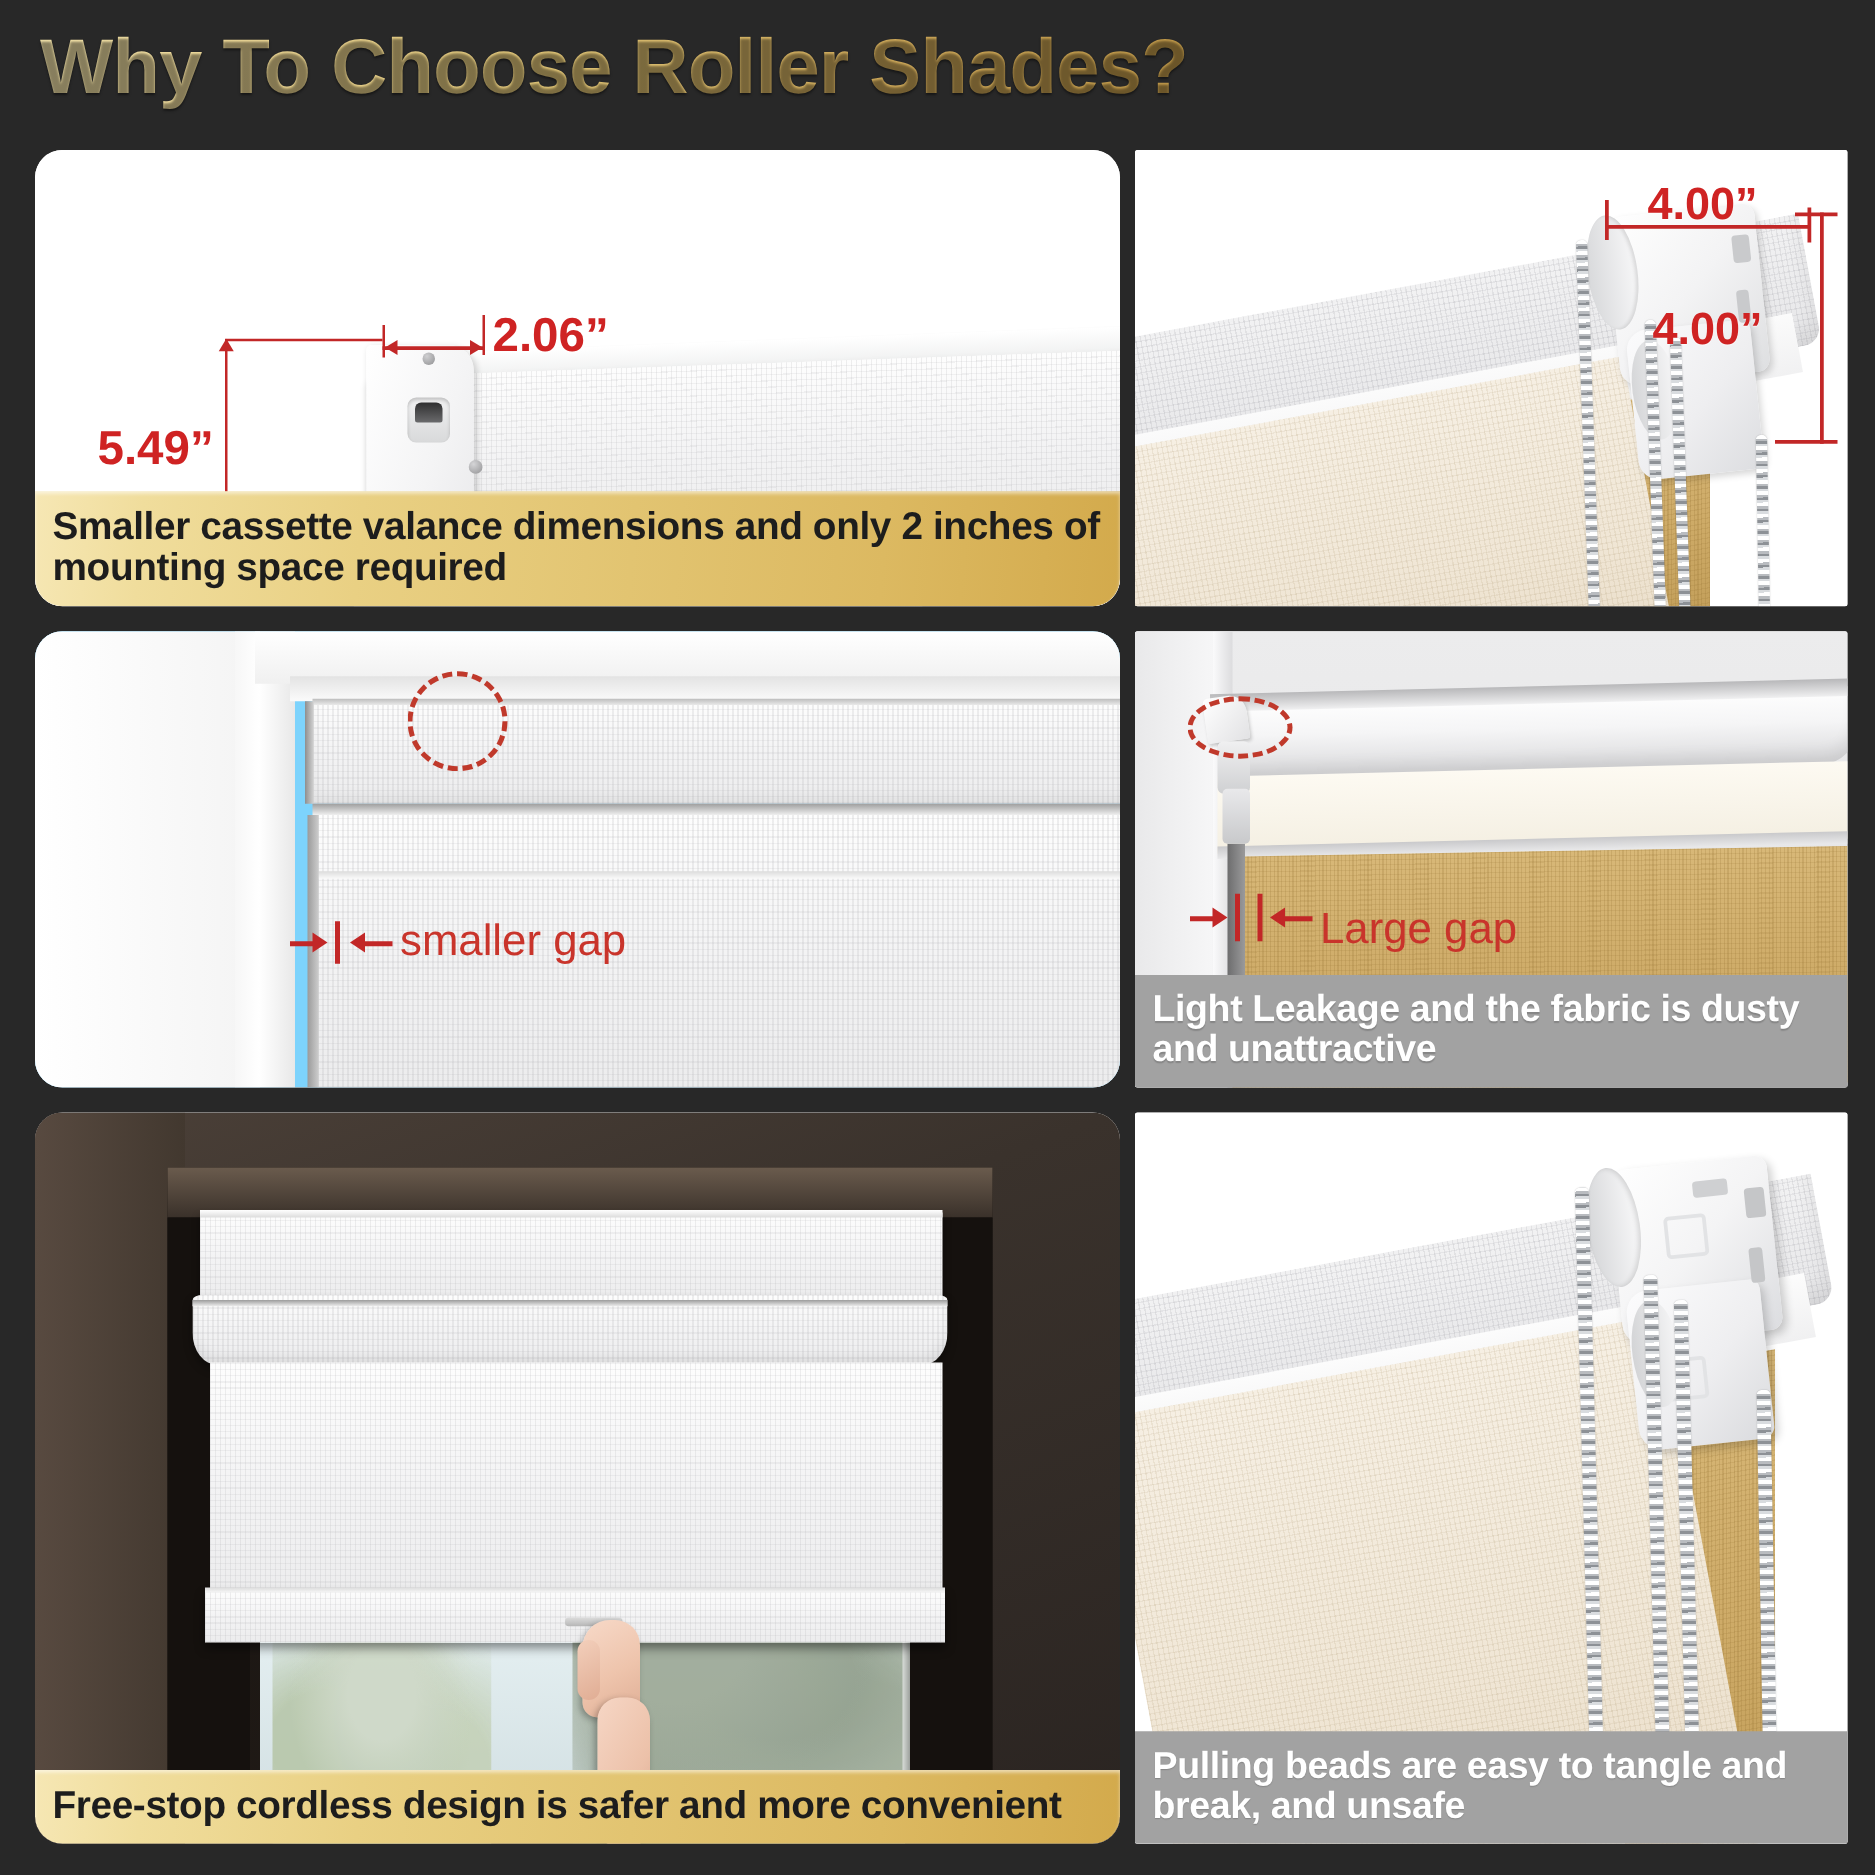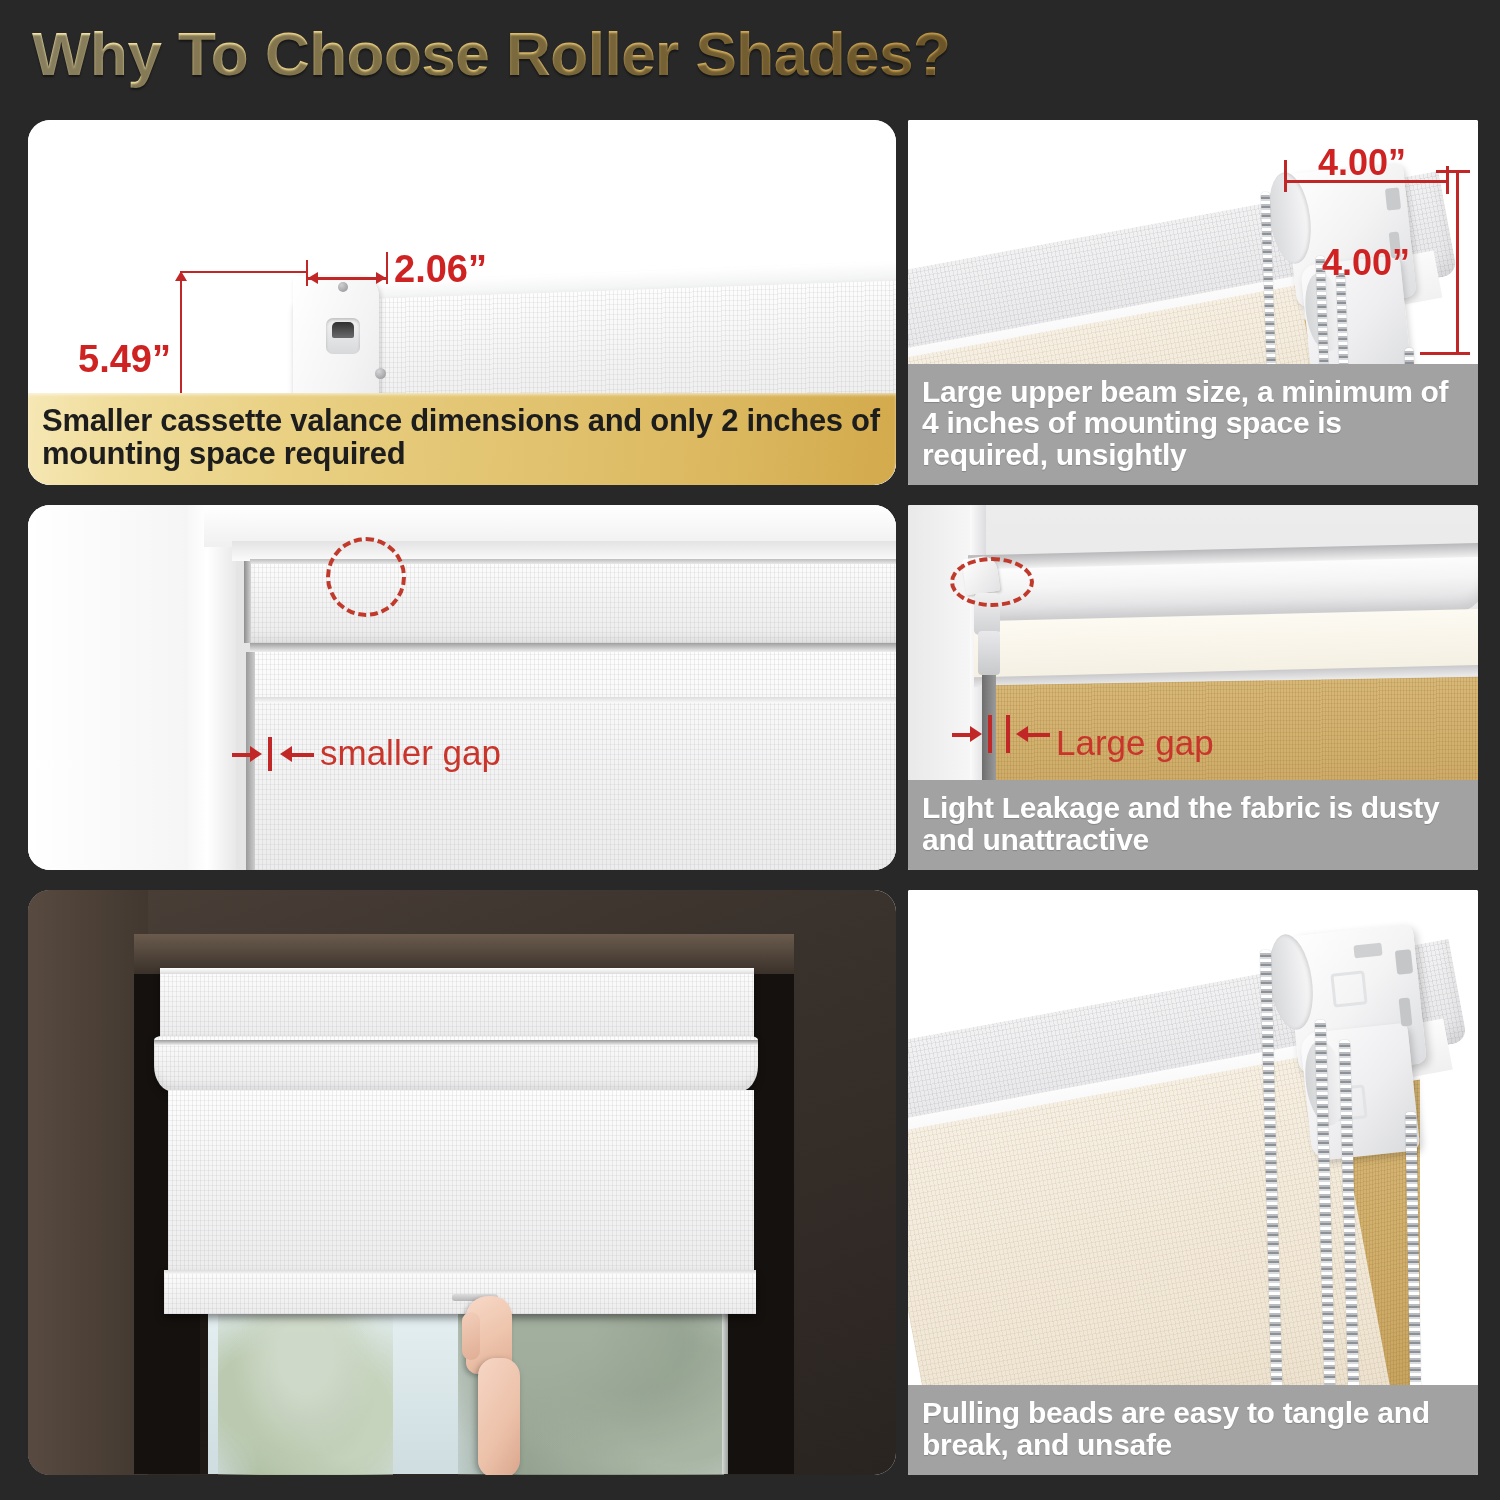--- a/index.html
+++ b/index.html
@@ -208,25 +208,24 @@
       <div class="redline" style="left:376px; top:60px; width:164px; height:3px;"></div>
       <div class="redline" style="left:376px; top:40px; width:3px; height:32px;"></div>
       <div class="redline" style="left:538px; top:46px; width:3px; height:28px;"></div>
       <div class="dimtxt" style="left:410px; top:22px; font-size:36px;">4.00”</div>
 
       <div class="redline" style="left:548px; top:50px; width:3px; height:185px;"></div>
       <div class="redline" style="left:528px; top:50px; width:34px; height:3px;"></div>
       <div class="redline" style="left:512px; top:232px; width:50px; height:3px;"></div>
       <div class="dimtxt" style="left:414px; top:122px; font-size:36px;">4.00”</div>
     </div>
-    <div class="caption gray">Large upper beam size, a minimum of 4 inches of mounting space is required, unsightly</div>
   </div>
 
   <div class="panel left" style="left:28px; top:505px; width:868px; height:365px;">
-    <div class="photo" style="background:#e5e5e5;padding-left:34px;">
+    <div class="photo" style="background:#7dd3fc;padding-left:34px;">
 
       <div class="abs" style="left:0; top:0; width:180px; height:365px;
            background:linear-gradient(90deg,#ffffff,#f4f4f4);"></div>
       <div class="abs" style="left:160px; top:0; width:48px; height:365px;
            background:linear-gradient(90deg,#f7f7f7,#ffffff 40%,#e8e8e8 100%);"></div>
       <div class="abs" style="left:176px; top:0; width:700px; height:42px;
            background:linear-gradient(180deg,#ffffff,#f0f0f0);"></div>
 
       <div class="abs" style="left:204px; top:36px; width:672px; height:20px;
            background:linear-gradient(180deg,#e3e3e3,#fbfbfb);"></div>
@@ -373,20 +372,21 @@
         <div class="abs" style="left:16px; top:0; width:46px; height:78px; border-radius:22px 20px 12px 12px;
              background:linear-gradient(150deg,#f7d9c8 0%,#eec4ac 55%,#dfae95 100%);
              box-shadow:-2px 2px 5px rgba(0,0,0,.28);"></div>
         <div class="abs" style="left:12px; top:16px; width:18px; height:48px; border-radius:10px;
              background:linear-gradient(150deg,#f3cfbb,#e0ad94);"></div>
         <div class="abs" style="left:28px; top:62px; width:42px; height:120px; border-radius:18px;
              background:linear-gradient(120deg,#f6d6c5 0%,#ecc1a9 60%,#d9a58c 100%);
              box-shadow:-2px 2px 6px rgba(0,0,0,.3);"></div>
       </div>
     </div>
+    <div class="caption gold">Free-stop cordless design is safer and more convenient</div>
   </div>
 
   <div class="panel right" style="left:908px; top:890px; width:570px; height:585px;">
     <div class="photo" style="background:#fff;">
 
       <div class="abs fab-lightgray" style="left:-30px; top:48px; width:580px; height:104px;
            transform:rotate(-10.5deg); transform-origin:right center;
            border-radius:0 0 14px 14px; box-shadow:inset 0 -10px 16px rgba(0,0,0,.08);"></div>
       <div class="abs" style="left:-40px; top:128px; width:580px; height:52px;
            transform:rotate(-10.5deg); transform-origin:right center;

